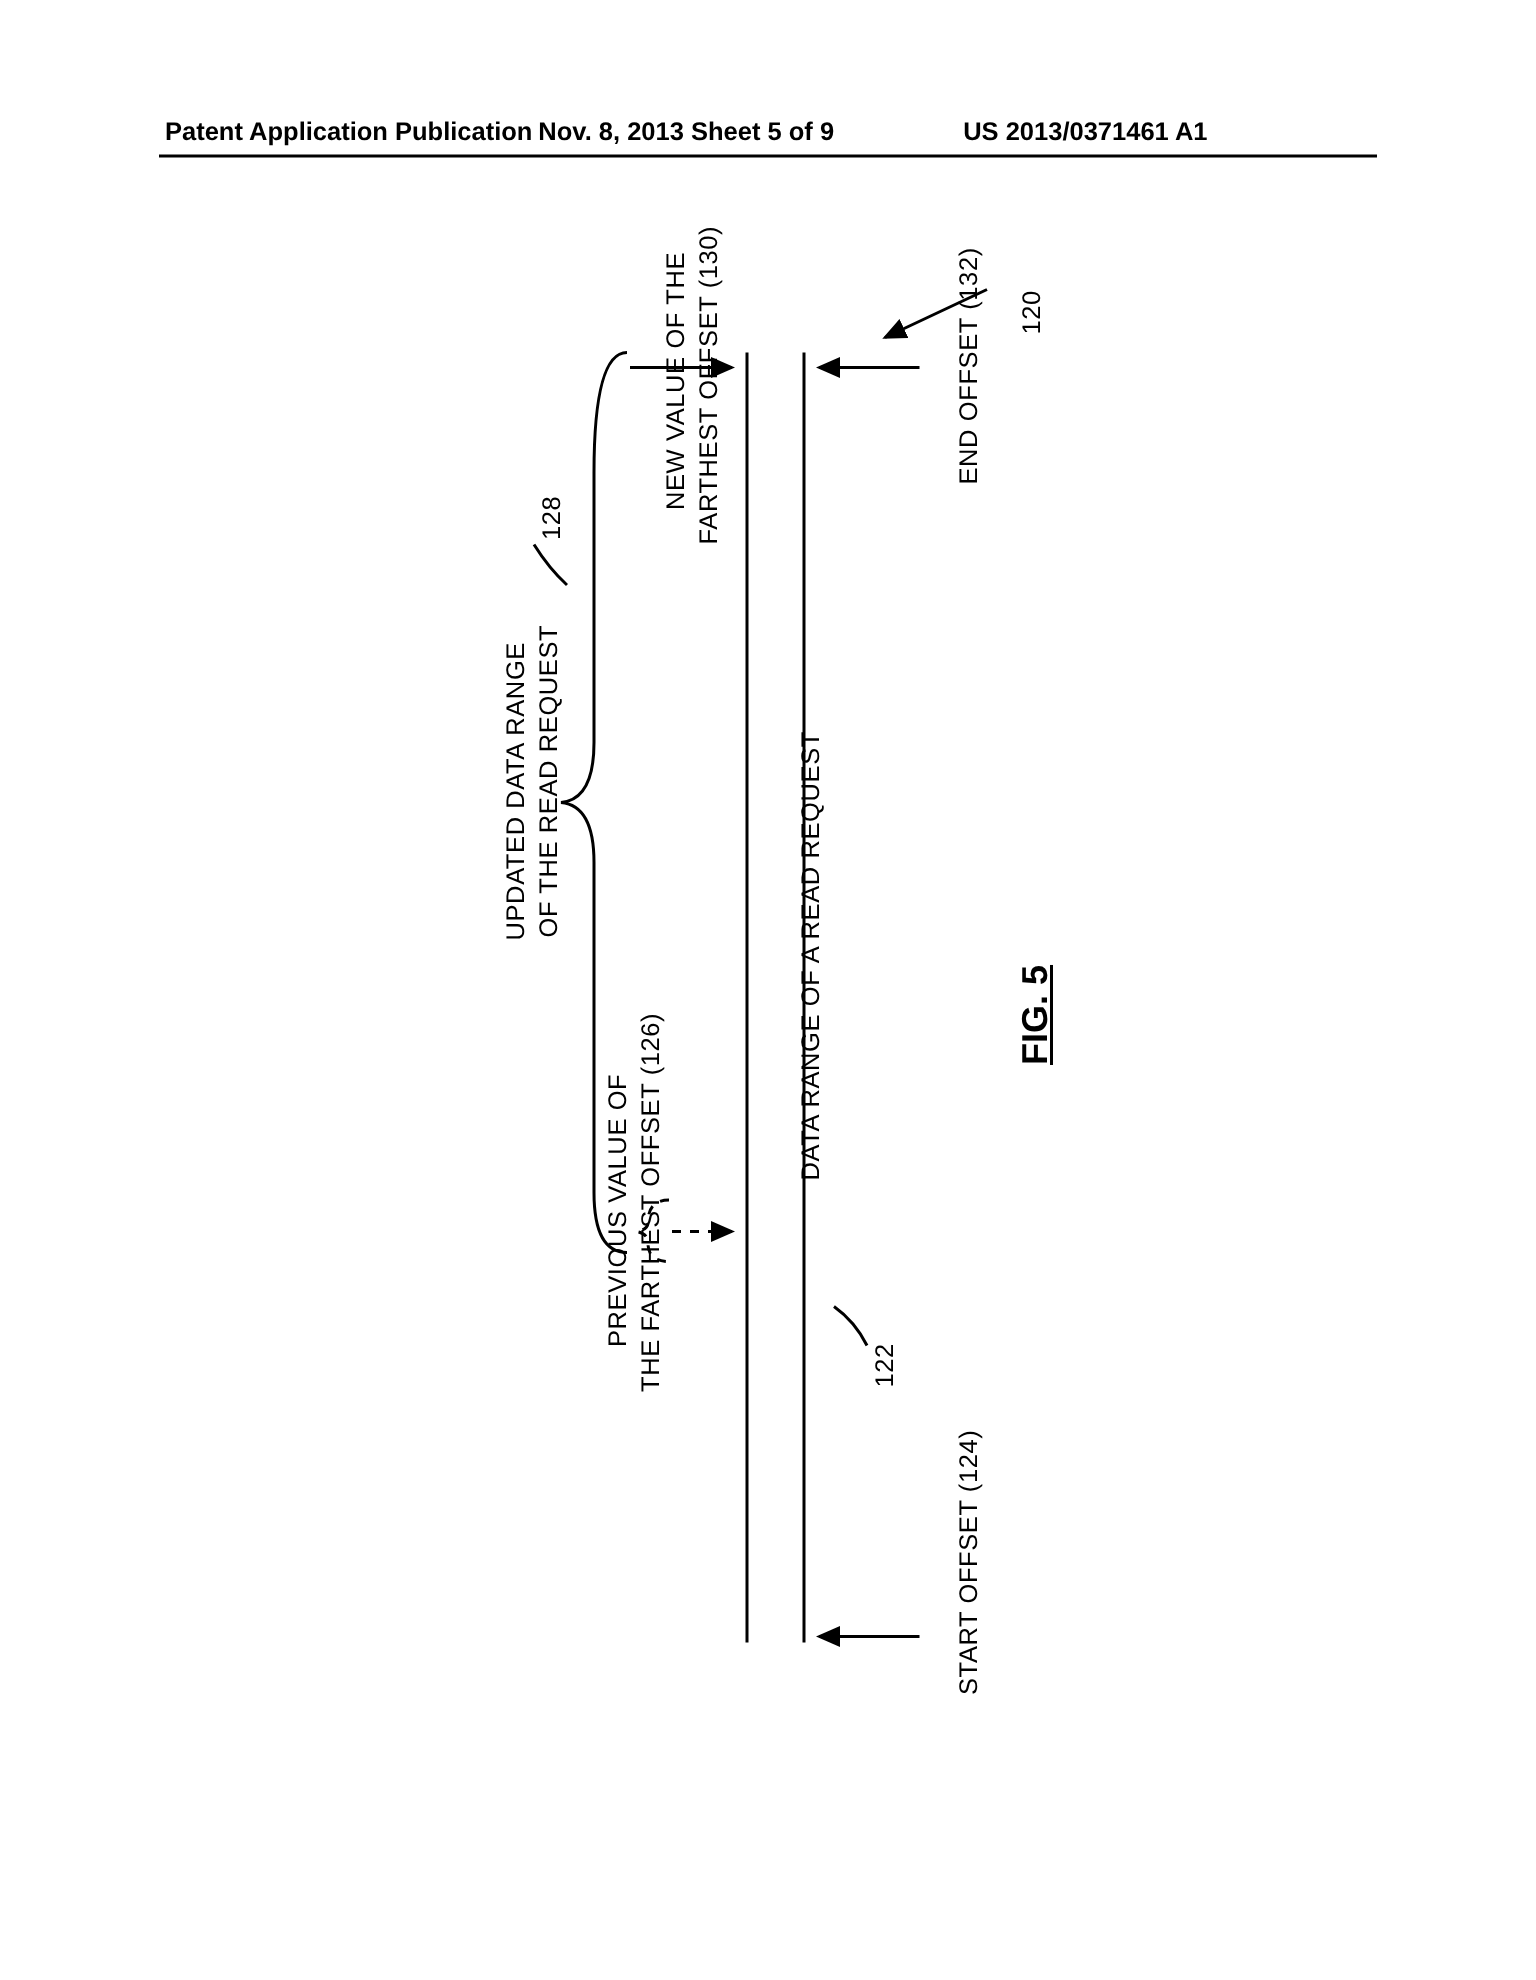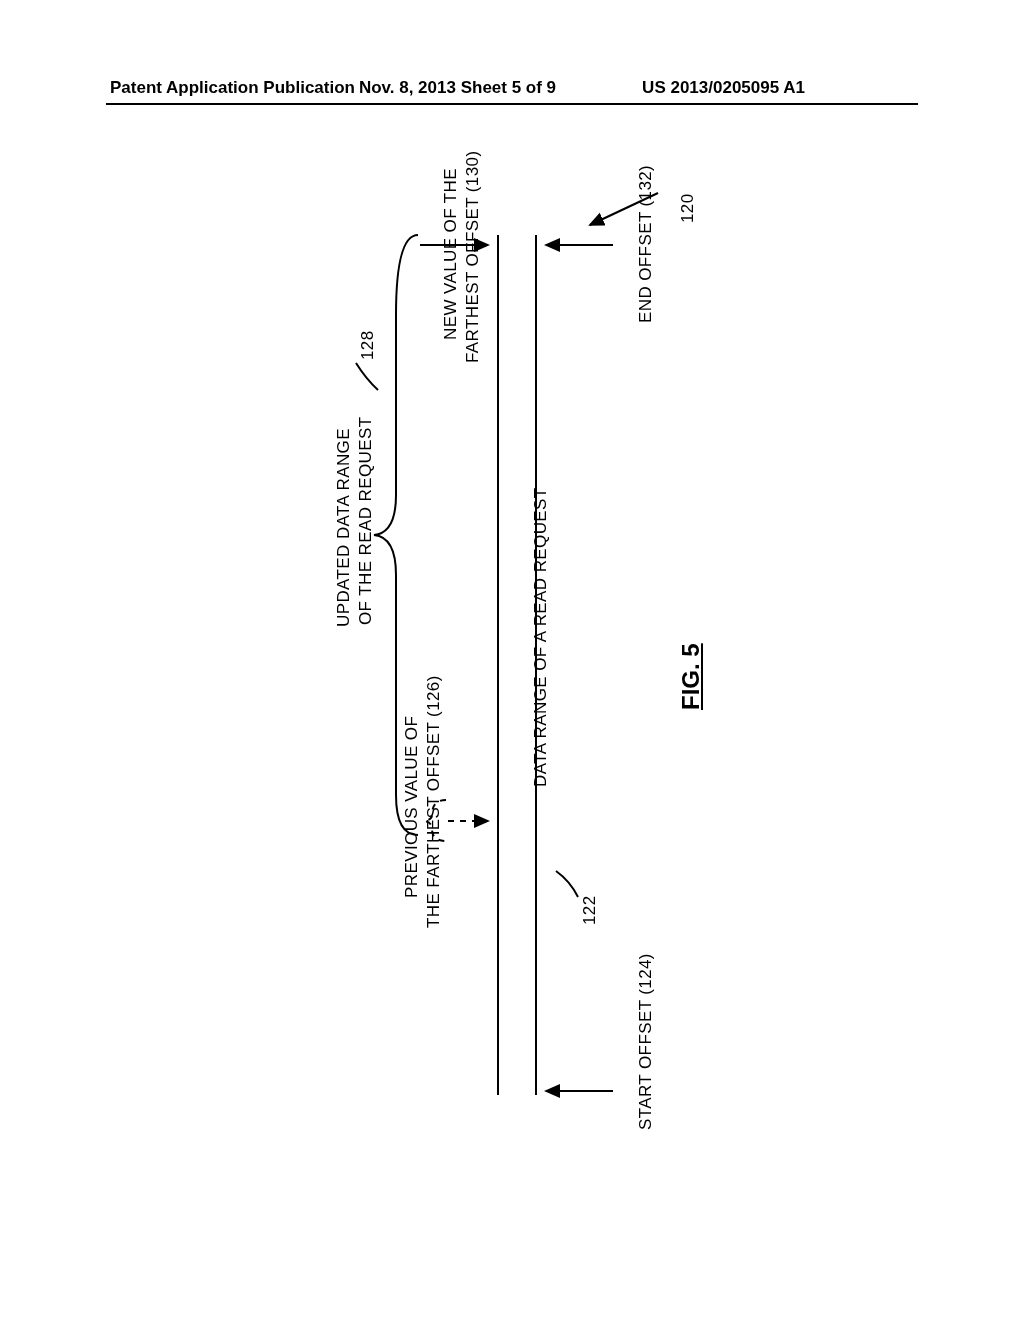--- a/index.html
+++ b/index.html
@@ -64,21 +64,21 @@
     left: 0; top: 0;
     width: 700px; height: 960px;
   }
 </style>
 </head>
 <body>
 
 <div class="header">
   <span>Patent Application Publication</span>
   <span class="header-center">Nov. 8, 2013  Sheet 5 of 9</span>
-  <span>US 2013/0205095 A1</span>
+  <span>US 2013/0371461 A1</span>
 </div>
 <div class="header-rule"></div>
 
 <div class="figure-area">
 
   <svg class="diagram" viewBox="0 0 700 960">
 
     <defs>
       <marker id="ah" markerWidth="10" markerHeight="10" refX="7" refY="3.5" orient="auto" markerUnits="strokeWidth">
         <polygon points="0,0 8,3.5 0,7" fill="#000"></polygon>

